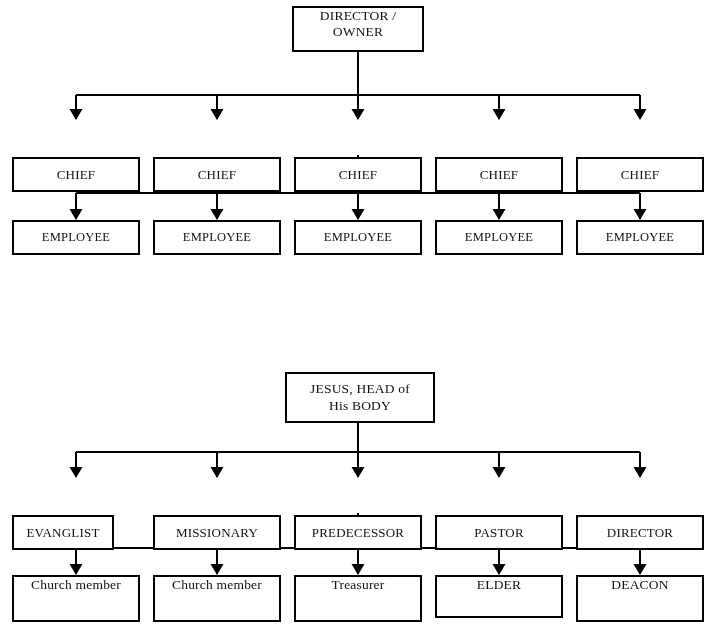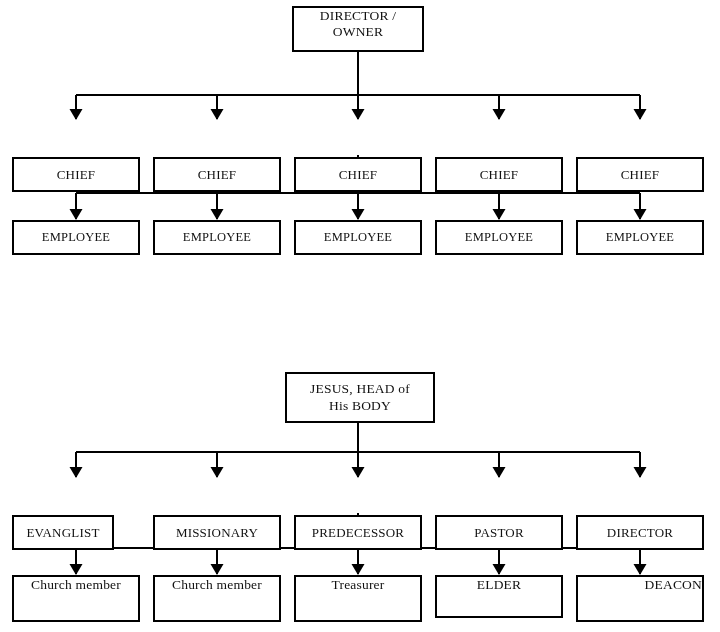--- a/index.html
+++ b/index.html
@@ -173,16 +173,16 @@
     </div>
     <div class="node-box size-mixed top-align" style="left: 153px; top: 575px; width: 128px; height: 47px;">
       <span class="node-label">Church member</span>
     </div>
     <div class="node-box size-mixed top-align" style="left: 294px; top: 575px; width: 128px; height: 47px;">
       <span class="node-label">Treasurer</span>
     </div>
     <div class="node-box size-mixed top-align" style="left: 435px; top: 575px; width: 128px; height: 43px;">
       <span class="node-label">ELDER</span>
     </div>
-    <div class="node-box size-mixed top-align" style="left: 576px; top: 575px; width: 128px; height: 47px; text-align: right;">
+    <div class="node-box size-mixed top-align" style="left: 576px; top: 575px; width: 128px; height: 47px;">
       <span class="node-label">DEACON</span>
     </div>
   </div>
 
 </body></html>

